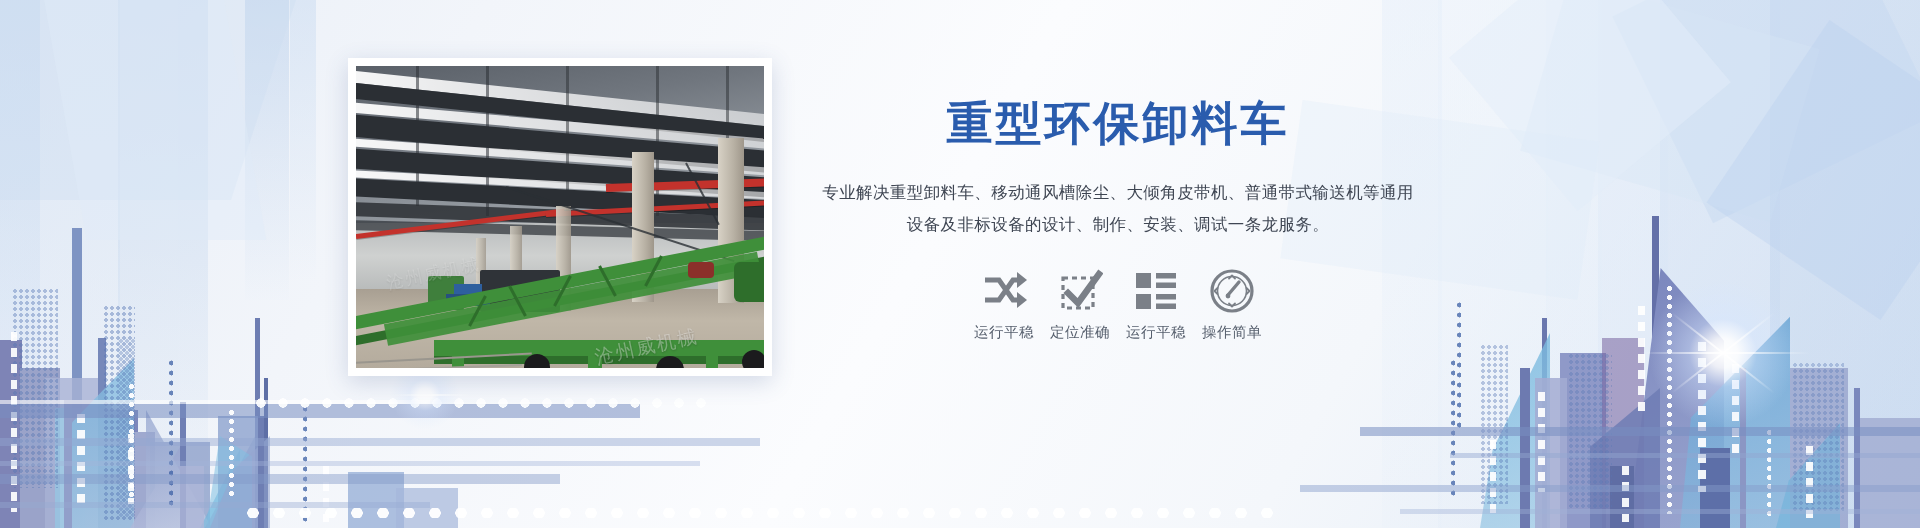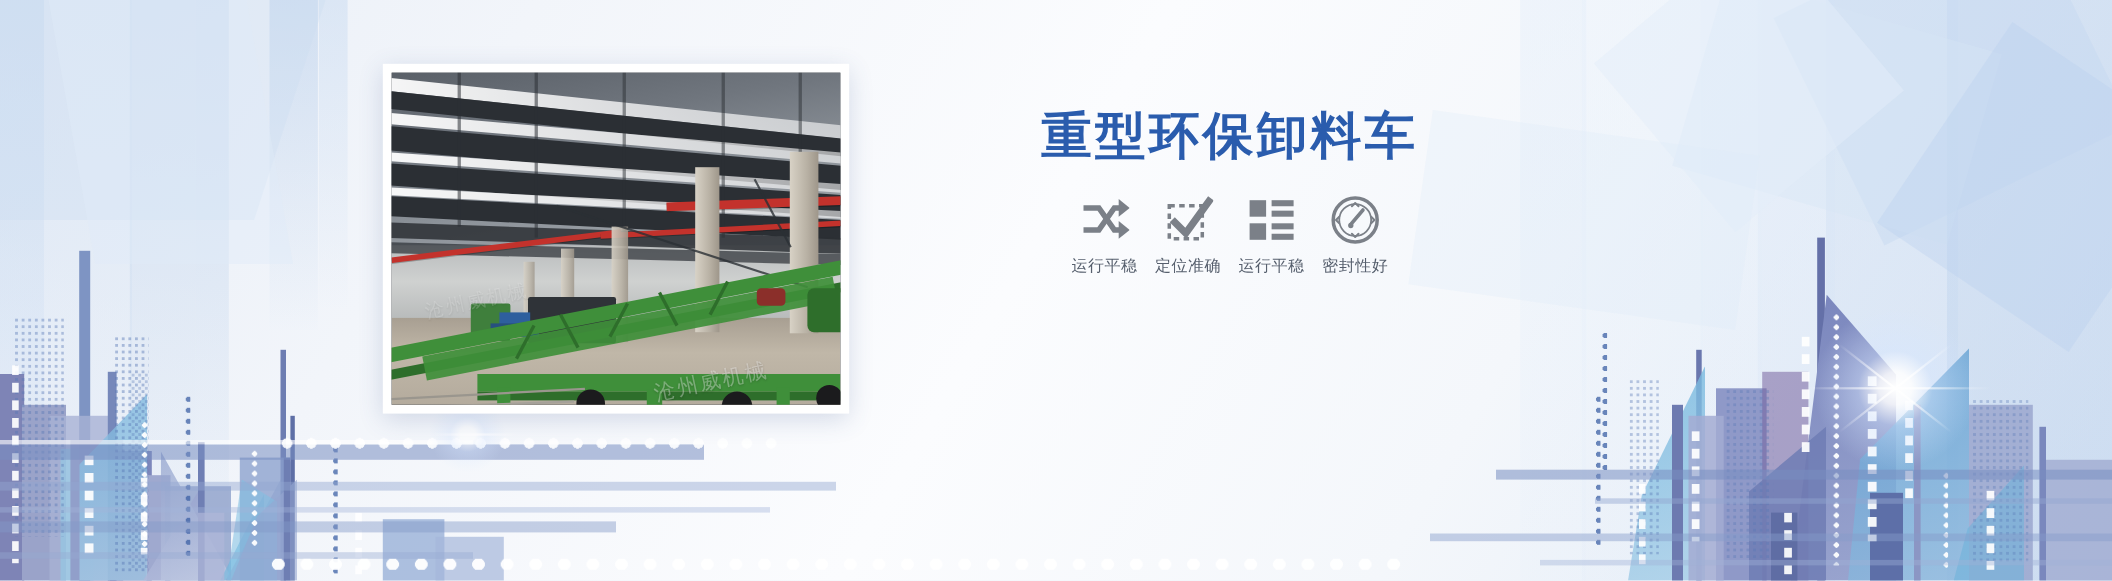--- a/index.html
+++ b/index.html
@@ -382,20 +382,21 @@
 
       <span class="watermark" style="left:238px;top:268px;">沧州威机械</span>
       <span class="watermark" style="left:30px;top:196px;opacity:.55;font-size:17px;">沧州威机械</span>
     </div>
   </div>
 
   <div class="content">
 
     <h1 class="headline">重型环保卸料车</h1>
 
+    <p class="desc">专业解决重型卸料车、移动通风槽除尘、大倾角皮带机、普通带式输送机等通用设备及非标设备的设计、制作、安装、调试一条龙服务。</p>
 
     <div class="features">
 
       <div class="feature">
         <div class="f-icon">
           <svg width="46" height="46" viewBox="0 0 46 46">
             <path d="M4 12 L18 12 L32 32 L40 32" fill="none" stroke="#7b8088" stroke-width="5"></path>
             <path d="M4 32 L18 32 L32 12 L40 12" fill="none" stroke="#7b8088" stroke-width="5"></path>
             <polygon points="36,4 46,12 36,20" fill="#7b8088"></polygon>
             <polygon points="36,24 46,32 36,40" fill="#7b8088"></polygon>
@@ -434,20 +435,20 @@
             <circle cx="23" cy="23" r="20" fill="none" stroke="#7b8088" stroke-width="3.2"></circle>
             <circle cx="23" cy="23" r="14.5" fill="none" stroke="#7b8088" stroke-width="1.6"></circle>
             <path d="M30 14 L19 27" stroke="#7b8088" stroke-width="3.4" stroke-linecap="round"></path>
             <circle cx="19" cy="28" r="2.4" fill="#7b8088"></circle>
             <path d="M8.5 20 L5.5 23 L8.5 26" fill="none" stroke="#7b8088" stroke-width="1.8" stroke-linecap="round" stroke-linejoin="round"></path>
             <path d="M37.5 20 L40.5 23 L37.5 26" fill="none" stroke="#7b8088" stroke-width="1.8" stroke-linecap="round" stroke-linejoin="round"></path>
             <path d="M20 10.5 L23 7.5 L26 10.5" fill="none" stroke="#7b8088" stroke-width="1.8" stroke-linecap="round" stroke-linejoin="round"></path>
             <path d="M20 35.5 L23 38.5 L26 35.5" fill="none" stroke="#7b8088" stroke-width="1.8" stroke-linecap="round" stroke-linejoin="round"></path>
           </svg>
         </div>
-        <div class="f-label">密封性好</div>
+        <div class="f-label">操作简单</div>
       </div>
 
 
     </div>
   </div>
 
 </div>
 
 </body></html>

